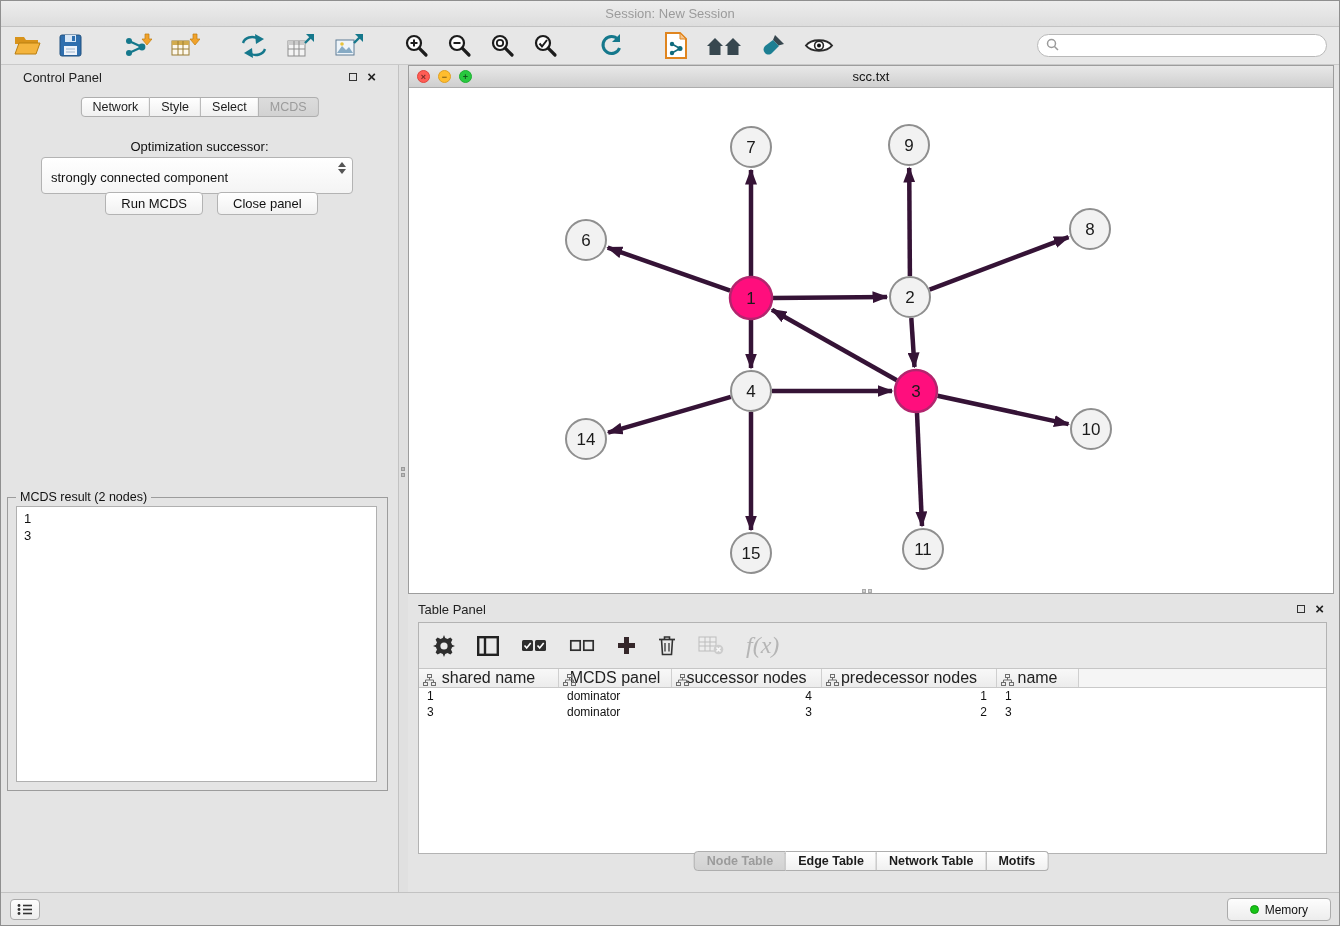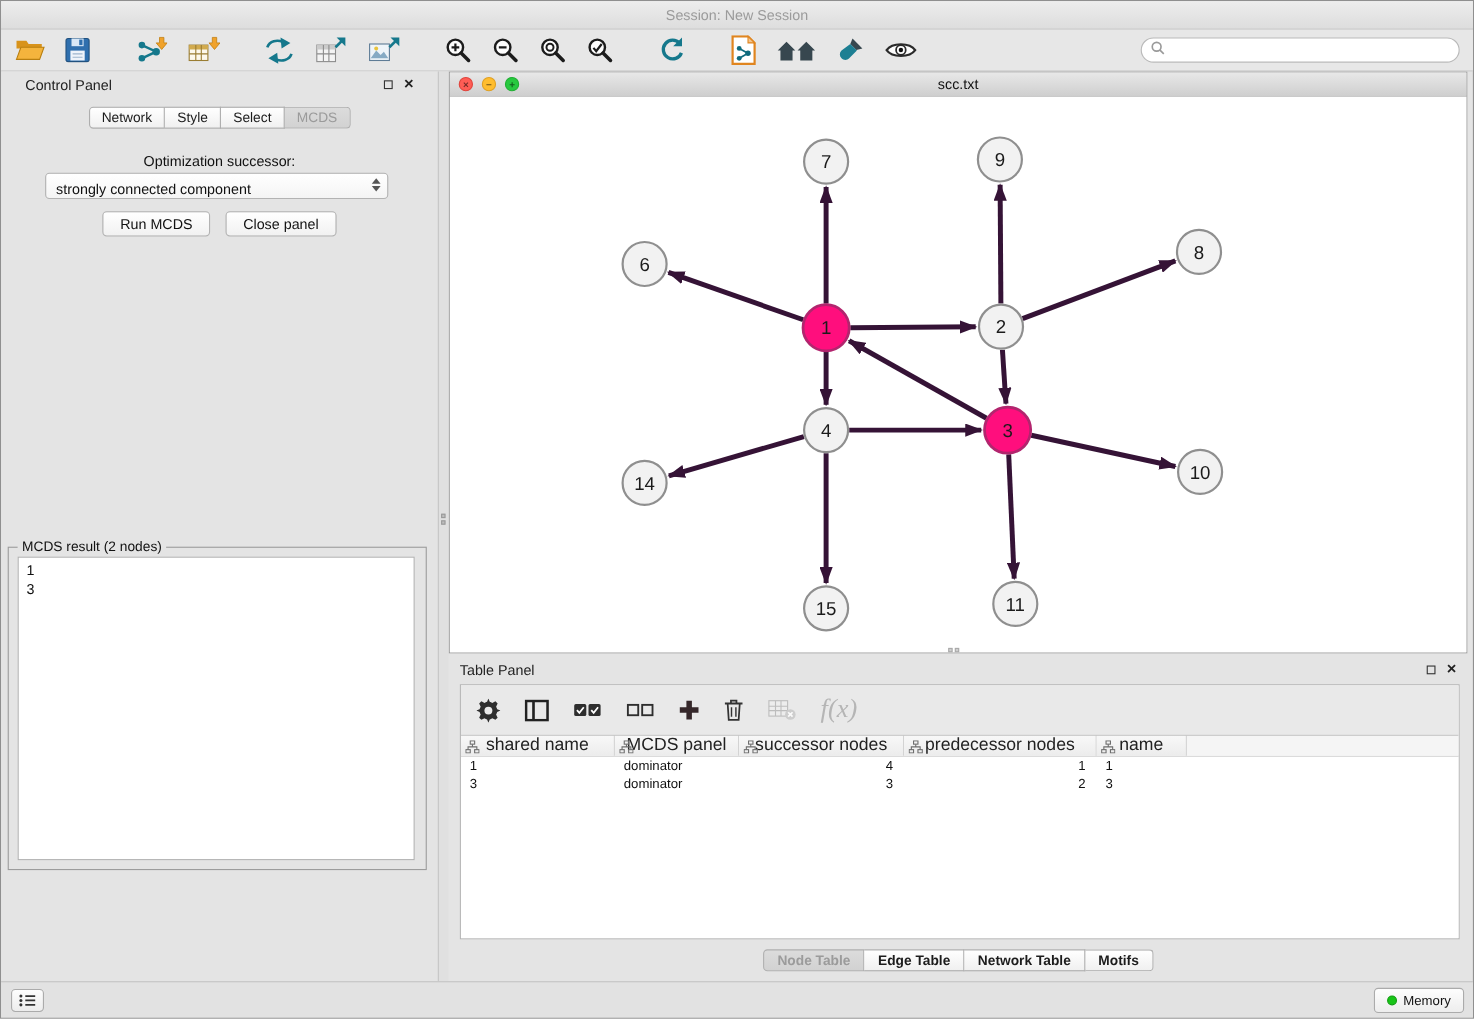--- a/index.html
+++ b/index.html
@@ -48,30 +48,30 @@
   .seg{
     border:1px solid #aeaeae; border-left-width:0;
     background:linear-gradient(#ffffff,#f0f0f0);
     padding:2px 11px; font-size:12.5px; color:#1c1c1c; white-space:nowrap; cursor:default;
   }
   .seg:first-child{ border-left-width:1px; border-radius:4px 0 0 4px; }
   .seg:last-child{ border-radius:0 4px 4px 0; }
   .seg.active{ background:linear-gradient(#dcdcdc,#d2d2d2); color:#9b9b9b; }
   .opt-label{ position:absolute; top:74px; width:100%; text-align:center; font-size:13px; color:#111; }
   .dropdown{
-    position:absolute; top:92px; left:40px; width:312px; height:24px;
+    position:absolute; top:92px; left:40px; width:312px; height:37px;
     background:linear-gradient(#ffffff,#f4f4f4); border:1px solid #b3b3b3; border-radius:4px;
     font-size:13px; line-height:21px; padding:4px 22px 0 9px; color:#111;
     display:flex; align-items:center;
   }
   .dd-arrows{ position:absolute; right:6px; top:4px; display:flex; flex-direction:column; gap:2px; }
   .dd-arrows i{ display:block; width:0; height:0; border-left:4px solid transparent; border-right:4px solid transparent; }
   .dd-up{ border-bottom:5px solid #555; }
   .dd-down{ border-top:5px solid #555; }
-  .btn-row{ position:absolute; top:127px; width:100%; display:flex; justify-content:center; gap:14px; }
+  .btn-row{ position:absolute; top:127px; width:100%; display:flex; justify-content:center; gap:14px;margin-left:12px; }
   .pbtn{
     border:1px solid #b3b3b3; border-radius:4px;
     background:linear-gradient(#ffffff,#f1f1f1);
     font-size:13px; padding:3px 15px; color:#111; cursor:default;
     font-family:"Liberation Sans",sans-serif;
   }
   .fieldset{
     position:absolute; left:6px; right:10px; top:432px; height:294px;
     border:1px solid #9c9c9c;
   }
@@ -124,41 +124,41 @@
     background:linear-gradient(#f8f8f8,#ececec); border-right:1px solid #cfcfcf;
     font-size:16px; color:#222; display:flex; align-items:center; justify-content:center;
     position:relative; flex:none;
   }
   .th .hier{ position:absolute; left:4px; top:3px; }
   .th-fill{ flex:1; background:#f5f5f5; border-right:none; }
   .tbody{ flex:1; background:#fff; }
   .tr{ display:flex; height:16px; }
   .td{ font-size:12px; line-height:16px; color:#111; flex:none; padding-left:8px; overflow:hidden; white-space:nowrap; }
   .td.num{ text-align:right; padding-left:0; padding-right:10px; }
-  .tp-tabs{ bottom:9px; }
+  .tp-tabs{ bottom:21px; }
   .tp-tabs .seg{ font-weight:bold; padding:2px 12px; }
   .tp-header{ position:absolute; top:2px; left:0; right:0; height:22px;
     display:flex; align-items:center; padding:0 10px; font-size:13px; color:#222; }
   .tp-header .hicons{ margin-left:auto; display:flex; align-items:center; gap:10px; }
   
   .statusbar{
     position:absolute; left:0; right:0; bottom:0; height:33px;
     background:#e2e2e2; border-top:1px solid #c2c2c2;
   }
   .status-left-btn{
     position:absolute; left:9px; top:6px; width:30px; height:21px;
     border:1px solid #ababab; border-radius:4px;
     background:linear-gradient(#fdfdfd,#ededed);
     display:flex; align-items:center; justify-content:center;
   }
   .memory-btn{
     position:absolute; right:8px; top:5px; height:23px;
     border:1px solid #ababab; border-radius:4px;
     background:linear-gradient(#fdfdfd,#ededed);
-    display:flex; align-items:center; gap:6px; padding:0 11px; font-size:12px; color:#111;
+    display:flex; align-items:center; gap:6px; padding:0 22px; font-size:12px; color:#111;
   }
   .green-dot{ width:9px; height:9px; border-radius:50%; background:#17c517; border:1px solid #0f9a0f; }
 </style>
 </head>
 <body>
 
 <div class="titlebar">Session: New Session</div>
 
 <div class="toolbar">
   <span style="display:flex;align-items:center;">

